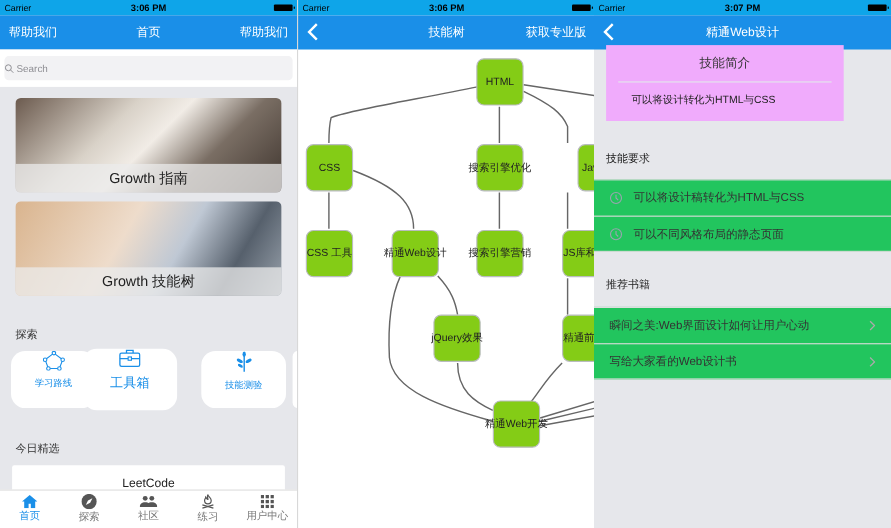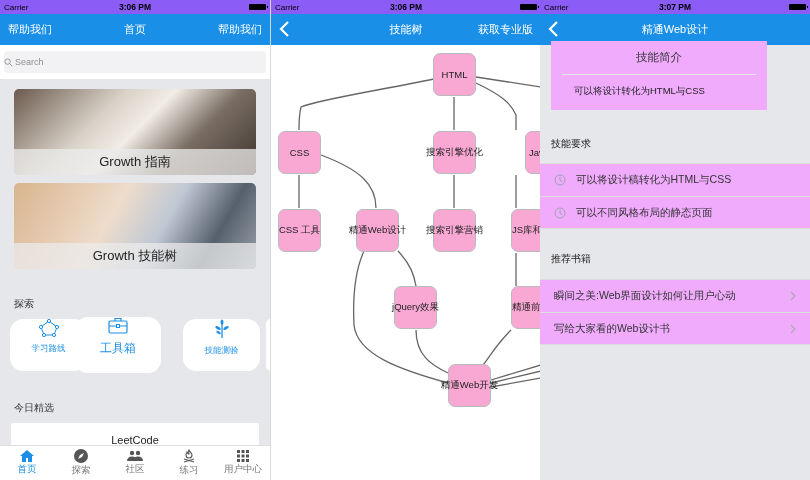--- a/index.html
+++ b/index.html
@@ -1,21 +1,21 @@
 <!DOCTYPE html>
 <html><head>
 <meta charset="utf-8">
 <style>
 *{box-sizing:border-box;margin:0;padding:0}
 body{width:810px;height:480px;overflow:hidden;font-family:"Liberation Sans","DejaVu Sans",sans-serif;background:#fff;position:relative}
 .screen{position:absolute;top:0;width:270px;height:480px;overflow:hidden}
 #s1{left:0;background:#e6e7eb}
 #s2{left:270px;background:#fff;border-left:1px solid #d8d8d8}
 #s3{left:540px;background:#e6e7eb}
-.status{position:absolute;top:0;left:0;width:270px;height:14px;background:#8b5cf6;color:#000;font-size:8px;display:flex;align-items:center;padding:0 4px}
+.status{position:absolute;top:0;left:0;width:270px;height:14px;background:#0ea5e9;color:#000;font-size:8px;display:flex;align-items:center;padding:0 4px}
 .status .carrier{width:80px}
 .status .time{flex:1;text-align:center;font-weight:bold;font-size:8.5px}
 .status .battery{width:80px;display:flex;justify-content:flex-end}
 .battery-shape{width:17px;height:6px;background:#000;border-radius:1px;position:relative}
 .battery-shape:after{content:"";position:absolute;right:-2px;top:2px;width:1.5px;height:2px;background:#000}
 .navbar{position:absolute;top:14px;left:0;width:270px;height:31px;background:#1a8fe8;color:#fff;display:flex;align-items:center;font-size:11px}
 .nav-left{position:absolute;left:8px}
 .nav-title{width:100%;text-align:center}
 .nav-right{position:absolute;right:8px}
 .back-chev{position:absolute;left:8px;top:7px;width:12px;height:16px}
@@ -27,27 +27,27 @@
 .banner .cap{position:absolute;left:0;right:0;bottom:0;height:26px;background:rgba(235,235,235,.75);display:flex;align-items:center;justify-content:center;font-size:13px;color:#222}
 .sec-label{position:absolute;left:14px;font-size:10px;color:#333}
 .cards{position:absolute;top:317px;left:0;width:270px;height:60px}
 .card{position:absolute;background:#fff;border-radius:13px;display:flex;flex-direction:column;align-items:center;justify-content:flex-start;gap:6px;color:#1a8fe8;font-size:8.5px}
 .leet{position:absolute;left:11px;top:423px;width:248px;height:30px;background:#fff;border-radius:2px;text-align:center;font-size:11px;color:#222;padding-top:11px}
 .tabbar{position:absolute;bottom:0;left:0;width:270px;height:35px;background:#fff;border-top:1px solid #ddd;display:flex}
 .tab{flex:1;display:flex;flex-direction:column;align-items:center;justify-content:center;gap:1px;font-size:9.5px;color:#777}
 .tab.active{color:#1a8fe8}
 
 .graph{position:absolute;top:45px;left:0;width:270px;height:435px}
-.node{position:absolute;width:43px;height:43px;background:#f9a8d4;border:1.5px solid #b9bcbf;border-radius:7px;display:flex;align-items:center;justify-content:center;font-size:9.5px;color:#222;white-space:nowrap}
+.node{position:absolute;width:43px;height:43px;background:#84cc16;border:1.5px solid #b9bcbf;border-radius:7px;display:flex;align-items:center;justify-content:center;font-size:9.5px;color:#222;white-space:nowrap}
 
 .intro{position:absolute;top:41px;left:11px;width:216px;height:69px;background:#f0abfc}
 .intro-title{height:34px;display:flex;align-items:center;justify-content:center;font-size:11.5px;color:#333;border-bottom:1px solid #e3e7ec;margin:0 11px}
 .intro-text{padding:10px 23px;font-size:9.5px;color:#222}
 .s3-sec{position:absolute;left:11px;font-size:10px;color:#222}
-.list{position:absolute;left:0;width:270px;background:#f0abfc;border-top:1px solid #ddd;border-bottom:1px solid #ddd}
+.list{position:absolute;left:0;width:270px;background:#22c55e;border-top:1px solid #ddd;border-bottom:1px solid #ddd}
 .li{height:32px;display:flex;align-items:center;font-size:10.5px;color:#333;position:relative}
 .li + .li{border-top:1px solid #ddd}
 .li .clock{margin:0 10px 0 14px}
 .li.book{padding-left:14px}
 .li .chev{position:absolute;right:14px;top:11px}
 </style>
 </head>
 <body>
 
 <div class="screen" id="s1">

